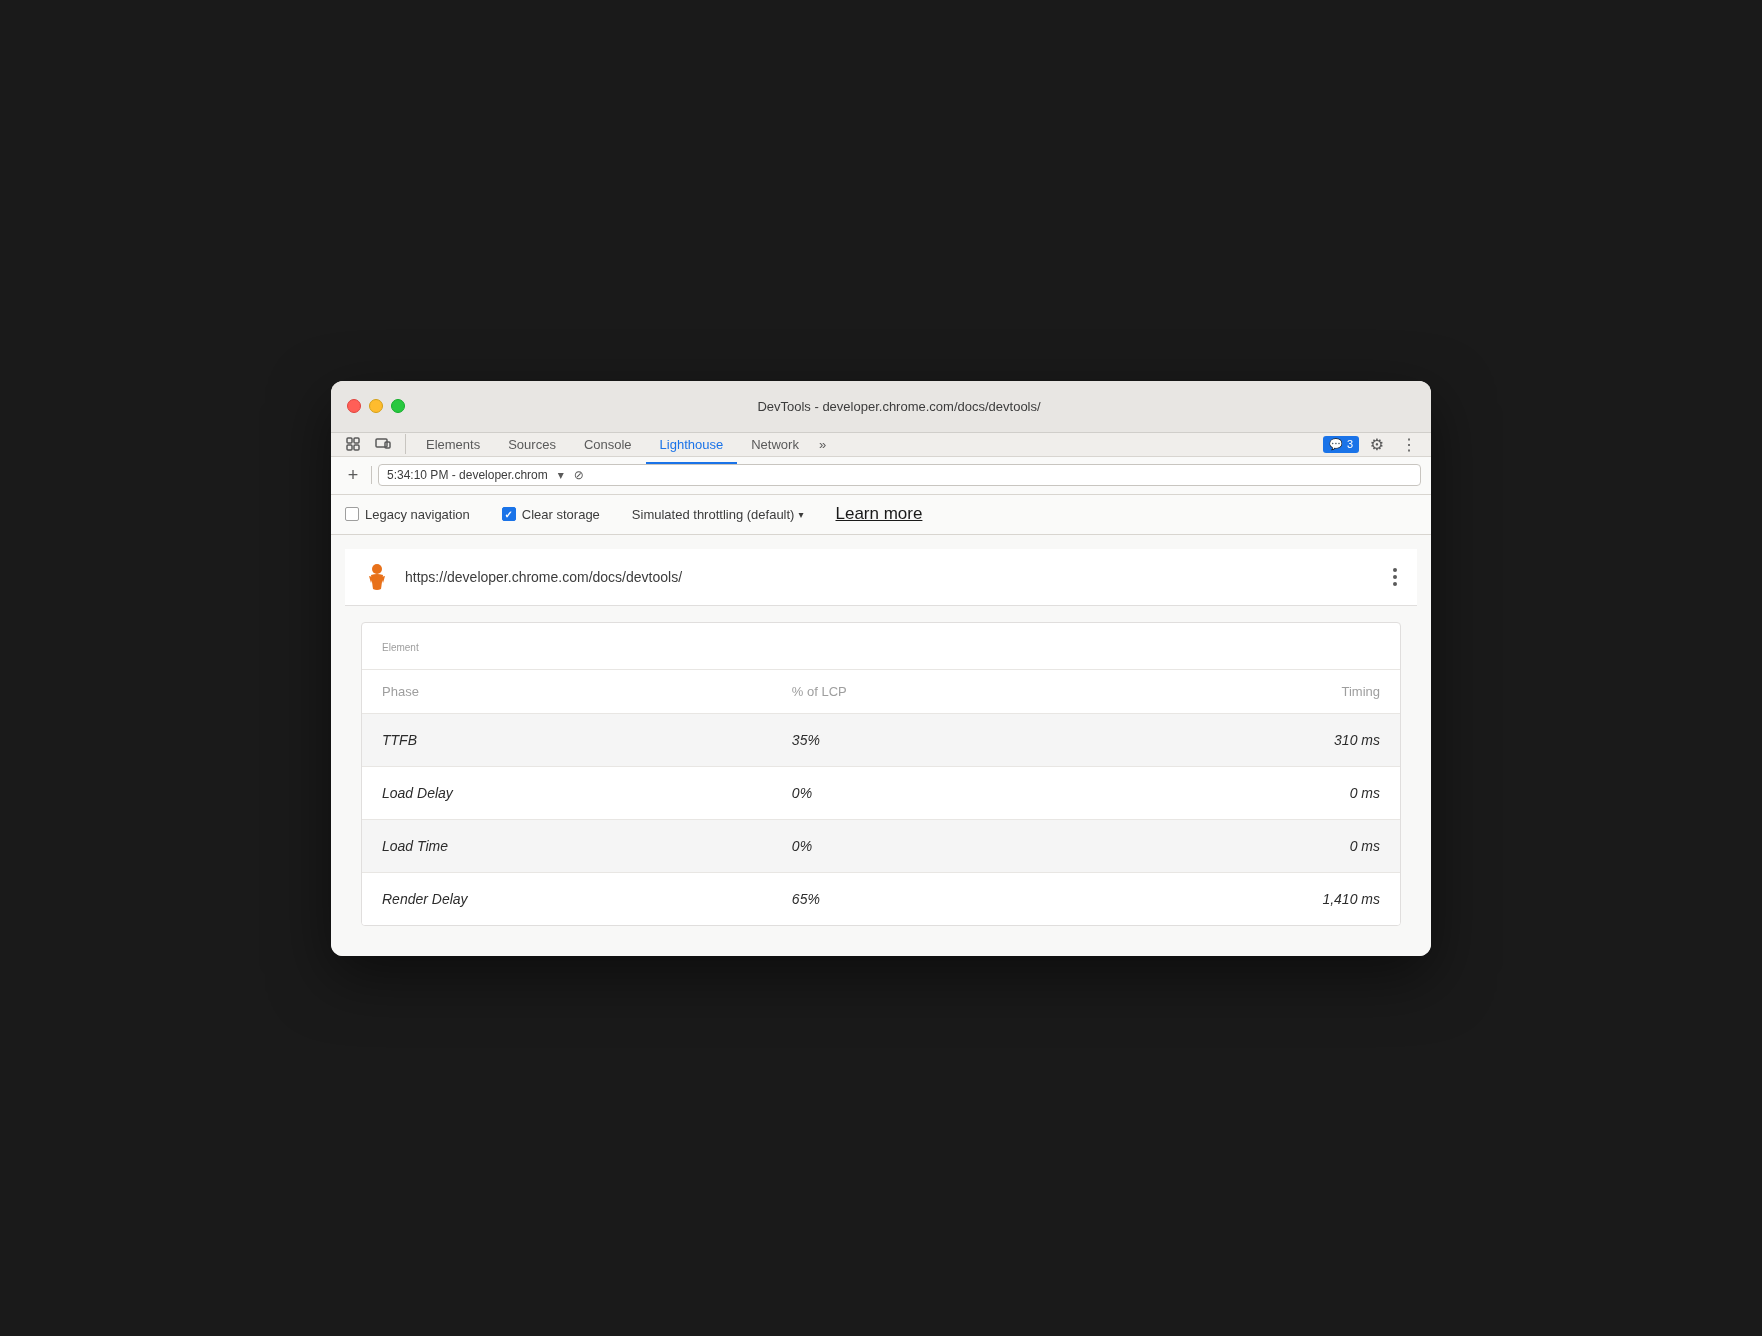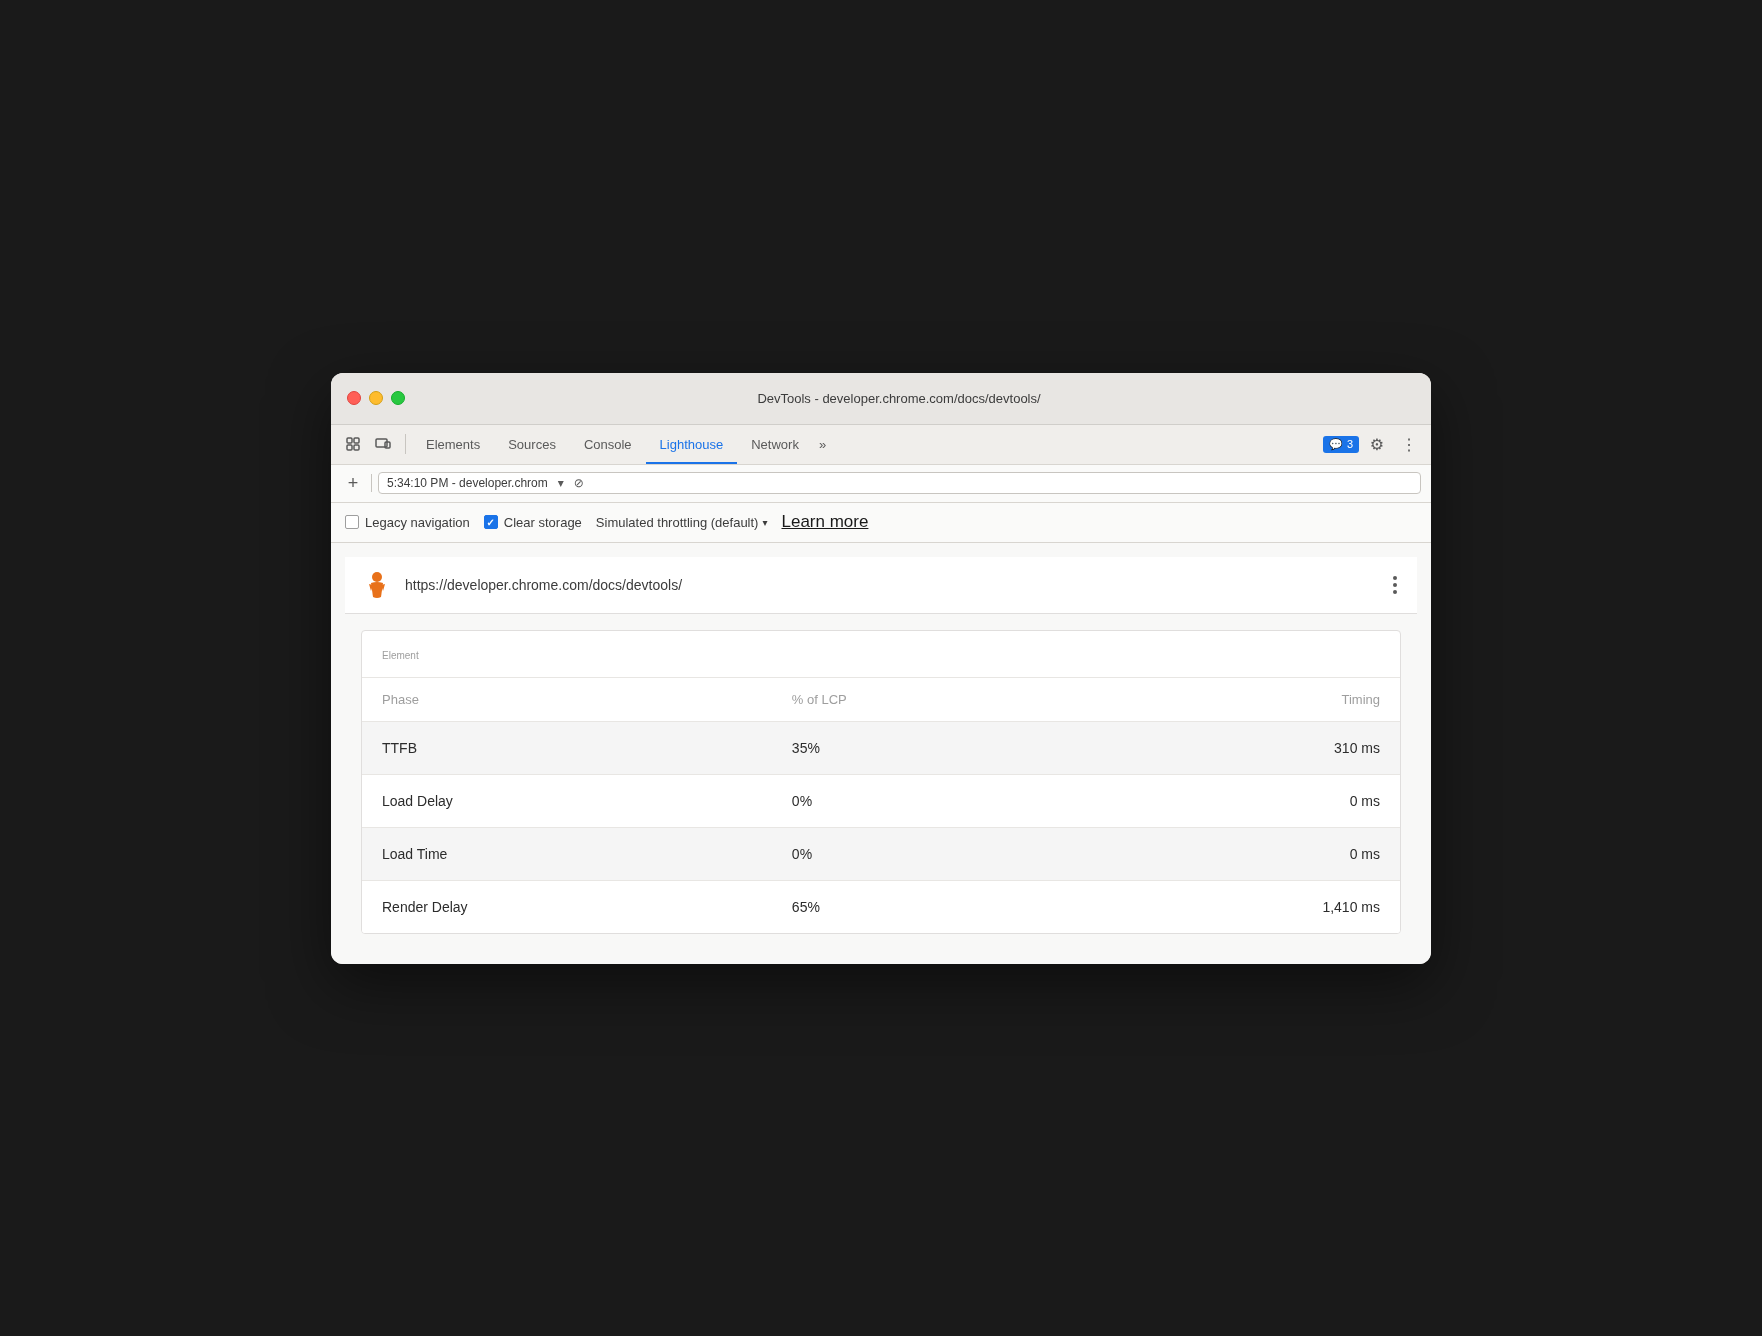--- a/index.html
+++ b/index.html
@@ -47,21 +47,21 @@
       color: #3c3c3c;
       font-weight: 500;
       margin-left: 36px;
     }
     .devtools-tabs {
       background: #f0eeeb;
       border-bottom: 1px solid #d8d5d0;
       display: flex;
       align-items: center;
       padding: 0 8px;
-      height: 40px;
+      height: 24px;
       gap: 0;
     }
     .tab-icon {
       width: 28px;
       height: 28px;
       display: flex;
       align-items: center;
       justify-content: center;
       color: #5a5a5a;
       font-size: 15px;
@@ -182,21 +182,21 @@
       color: #5a5a5a;
       margin-left: 6px;
     }
     .options-bar {
       background: #fafaf9;
       border-bottom: 1px solid #d8d5d0;
       height: 40px;
       display: flex;
       align-items: center;
       padding: 13px 14px;
-      gap: 14px;
+      gap: 32px;
       font-size: 13px;
       color: #3c3c3c;
     }
     .checkbox-label {
       display: flex;
       align-items: center;
       gap: 6px;
       cursor: pointer;
     }
     .checkbox {
@@ -298,20 +298,21 @@
       color: #9e9e9e;
       font-weight: 400;
       text-align: left;
       border-bottom: 1px solid #e8e6e3;
     }
     .phase-table thead th.right {
       text-align: right;
     }
     .phase-table tbody tr {
       border-bottom: 1px solid #e8e6e3;
+      font-style: italic;
     }
     .phase-table tbody tr:last-child {
       border-bottom: none;
     }
     .phase-table tbody tr:nth-child(odd) {
       background: #f5f5f5;
     }
     .phase-table tbody tr:nth-child(even) {
       background: white;
     }

